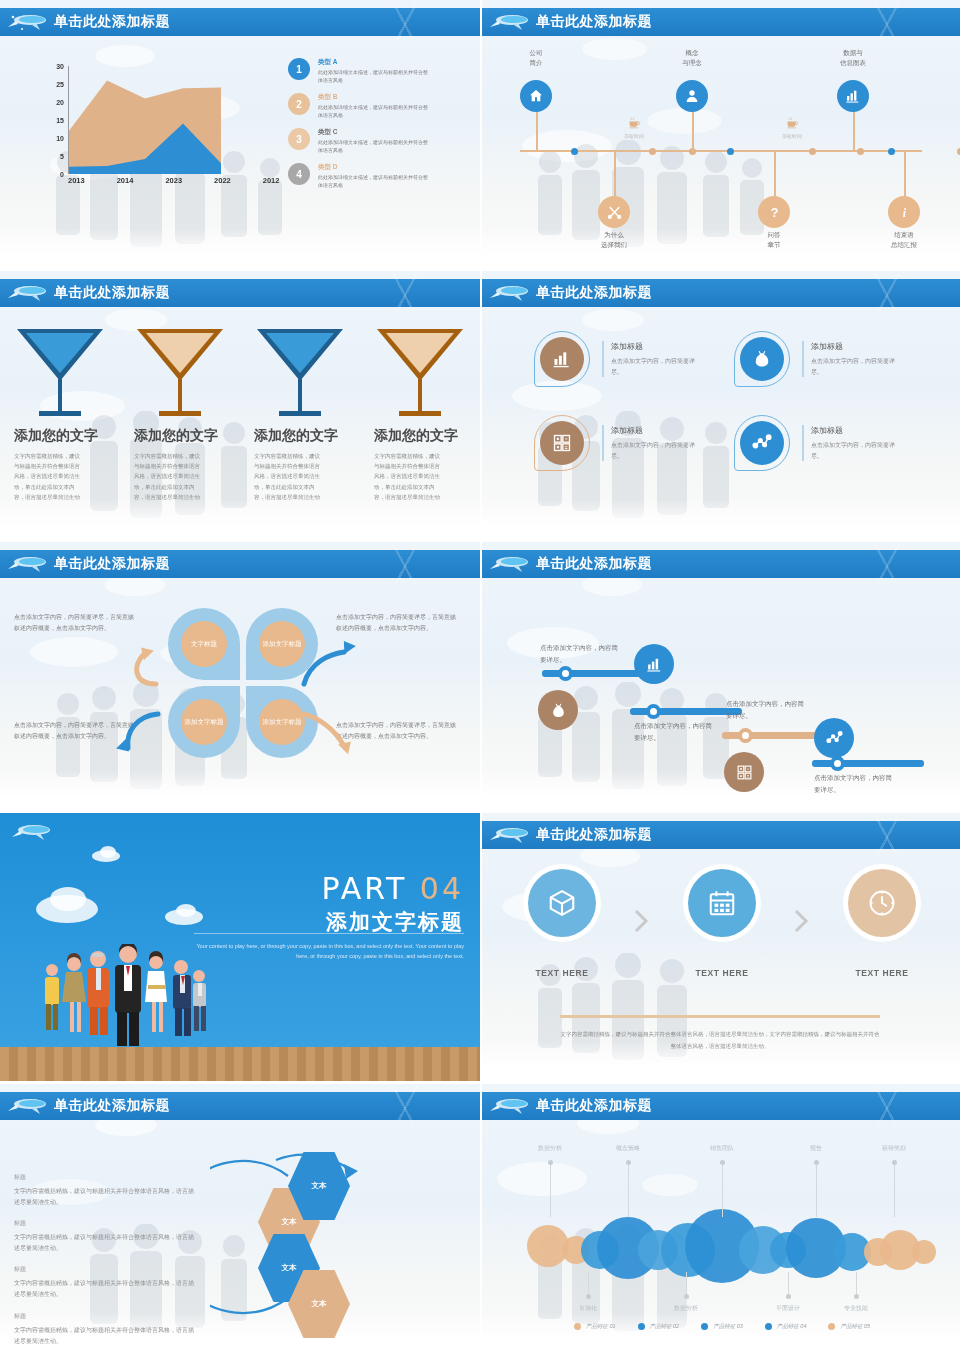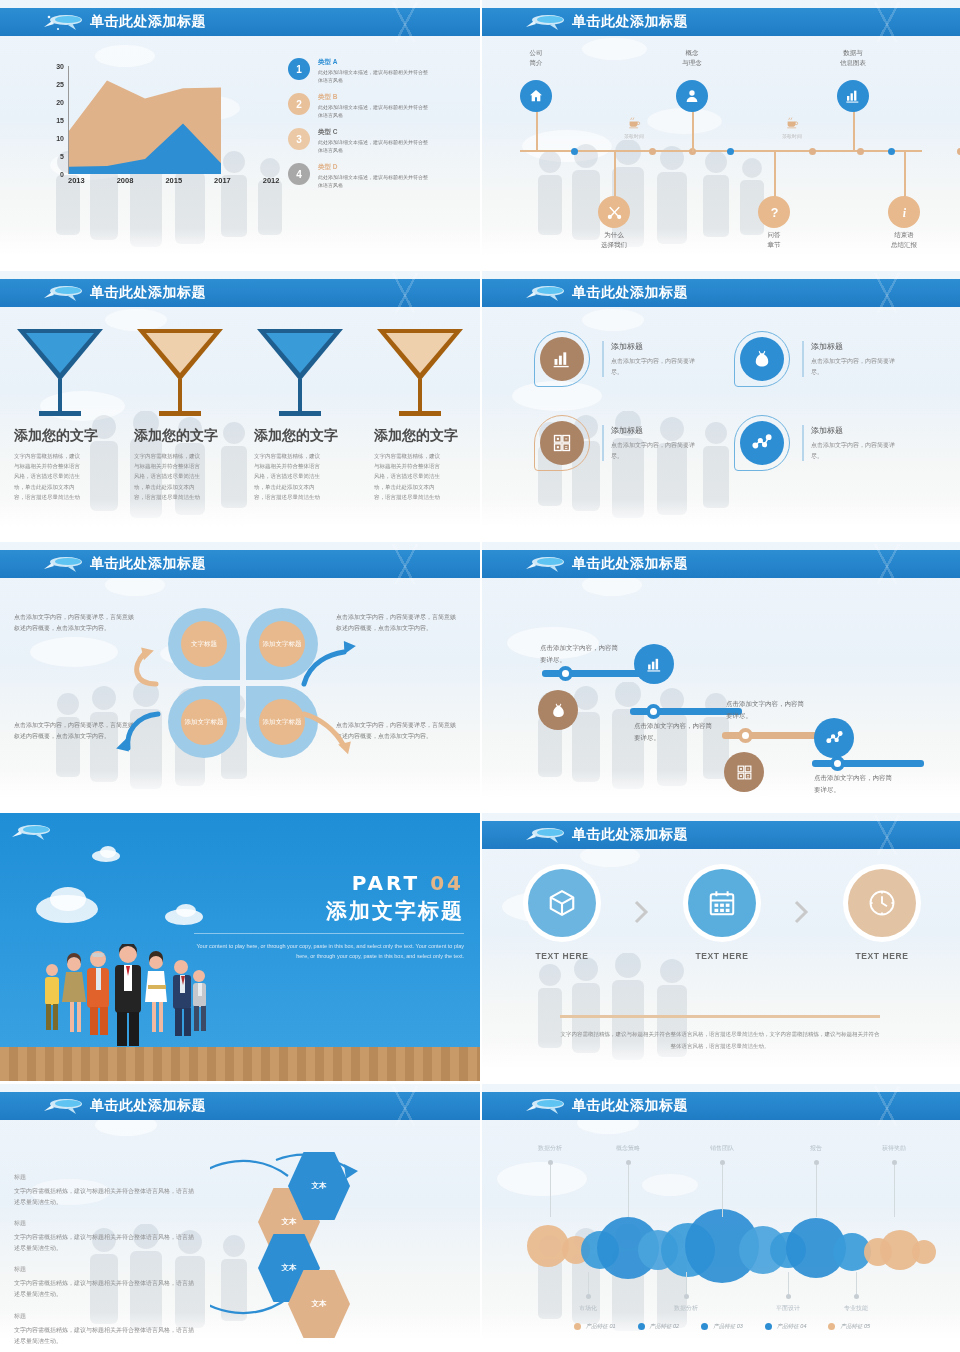--- a/index.html
+++ b/index.html
@@ -15,21 +15,21 @@
     background: linear-gradient(180deg,#eef5fb 0%, #eaf2f9 45%, #f5f7f7 72%, #fbfbfa 100%);
     overflow: hidden;
     border-bottom: 2px solid #fff;
   }
   .slide.right { border-left: 2px solid #ffffff; }
 
   
   .hdr {
     position:absolute; top:8px; left:0; width:480px; height:28px;
     background: linear-gradient(180deg,#2d8ed4 0%, #1f7cc4 100%);
-    display:flex; align-items:center; z-index:5;padding-left:36px;
+    display:flex; align-items:center; z-index:5;
   }
   .hdr .plane { width:44px; height:22px; margin-left:6px; position:relative; flex:none; }
   .hdr-title { color:#fff; font-size:14px; font-weight:bold; letter-spacing:.5px; margin-left:4px; }
   .hdr::after{
     content:""; position:absolute; right:40px; top:-6px; width:70px; height:40px;
     background:
       linear-gradient(62deg, transparent 47%, rgba(255,255,255,.18) 47%, rgba(255,255,255,.18) 50%, transparent 50%),
       linear-gradient(-62deg, transparent 47%, rgba(255,255,255,.18) 47%, rgba(255,255,255,.18) 50%, transparent 50%);
   }
 
@@ -112,34 +112,34 @@
                border:4px solid #2f8ed0; }
   .s6 .b-ic{ position:absolute; width:40px; height:40px; border-radius:50%; color:#fff;
              display:flex; align-items:center; justify-content:center; font-size:16px; }
   .s6 .b-tx{ position:absolute; font-size:6.5px; color:#6f6f6f; line-height:1.8; width:80px; }
 
   
   .cover{ background:linear-gradient(180deg,#1f8ed6 0%, #2f9ade 55%, #3aa3e2 100%); }
   .cover .floor{ position:absolute; left:0; bottom:0; width:100%; height:34px;
     background:repeating-linear-gradient(90deg,#c89a68 0 9px,#b98a59 9px 18px); }
   .part-big{ position:absolute; right:16px; top:58px; text-align:right; }
-  .part-big .l1{ font-size:20px; font-weight:bold; color:#fff; letter-spacing:3px; font-family:"DejaVu Sans", sans-serif;}
+  .part-big .l1{ font-size:30px; font-weight:normal; color:#fff; letter-spacing:3px; font-family:"DejaVu Sans", sans-serif;}
   .part-big .l1 em{ color:#e4b587; font-style:normal; }
   .part-big .l2{ font-size:21px; font-weight:bold; color:#fff; letter-spacing:2px; margin-top:2px;}
   .part-rule{ position:absolute; right:16px; top:120px; width:270px; height:1px; background:rgba(255,255,255,.45);}
   .part-sub{ position:absolute; right:16px; top:128px; width:268px; font-size:5.5px; color:#d9eaf7;
              text-align:right; line-height:1.9; }
 
   
   .s8row{ position:absolute; top:18px; left:30px; width:420px; display:flex; align-items:center; justify-content:space-between;}
   .s8item{ width:100px; text-align:center; }
   .s8circ{ width:68px; height:68px; border-radius:50%; margin:0 auto;
            display:flex; align-items:center; justify-content:center; color:#fff; font-size:26px;
            box-shadow:0 0 0 5px #ffffff; }
-  .s8lab{ margin-top:14px; font-size:8.5px; font-weight:bold; color:#6b6b6b; letter-spacing:.6px; }
+  .s8lab{ margin-top:31px; font-size:8.5px; font-weight:bold; color:#6b6b6b; letter-spacing:.6px; }
   .s8chev{ font-size:22px; color:#c9c9c9; }
   .s8rule{ position:absolute; left:78px; top:164px; width:320px; height:3px; background:#e6c6a2; }
   .s8txt{ position:absolute; left:78px; top:178px; width:320px; font-size:5.5px; color:#8c8c8c;
           text-align:center; line-height:2.1; }
 
   
   .s9left{ position:absolute; left:14px; top:40px; width:180px; }
   .s9h{ font-size:6px; color:#9a9a9a; margin-top:11px; }
   .s9p{ font-size:6px; color:#8e8e8e; line-height:1.85; margin-top:4px; }
   .hexwrap{ position:absolute; left:210px; top:20px; width:250px; height:190px; }
@@ -213,23 +213,23 @@
             <div class="ytick" style="top: 0px;">30</div>
           </div>
         <div class="plot">
           <svg width="152" height="108" viewBox="0 0 152 108" preserveAspectRatio="none" id="s1-svg">
               <path d="M 0 108 L 0.0 64.8 L 38.0 14.4 L 76.0 32.4 L 114.0 22.3 L 152.0 21.6 L 152 108 Z" fill="#e0b289"></path>
               <path d="M 0 108 L 0.0 100.8 L 38.0 100.1 L 76.0 92.9 L 114.0 57.6 L 152.0 97.2 L 152 108 Z" fill="#2d8ed4"></path>
             </svg>
         </div>
         <div class="xlabels" id="s1-xlabels">
             <span>2013</span>
-            <span>2008</span>
-            <span>2015</span>
-            <span>2017</span>
+            <span>2014</span>
+            <span>2023</span>
+            <span>2022</span>
             <span>2012</span>
           </div>
       </div>
       <div class="legend" id="s1-legend">
           <div class="legend-row">
             <div class="legend-num" style="background:#2d8ed4">1</div>
             <div class="legend-txt">
               <div class="legend-title" style="color:#2d8ed4">类型 A</div>
               <div class="legend-desc">此处添加详细文本描述，建议与标题相关并符合整体语言风格</div>
             </div>

